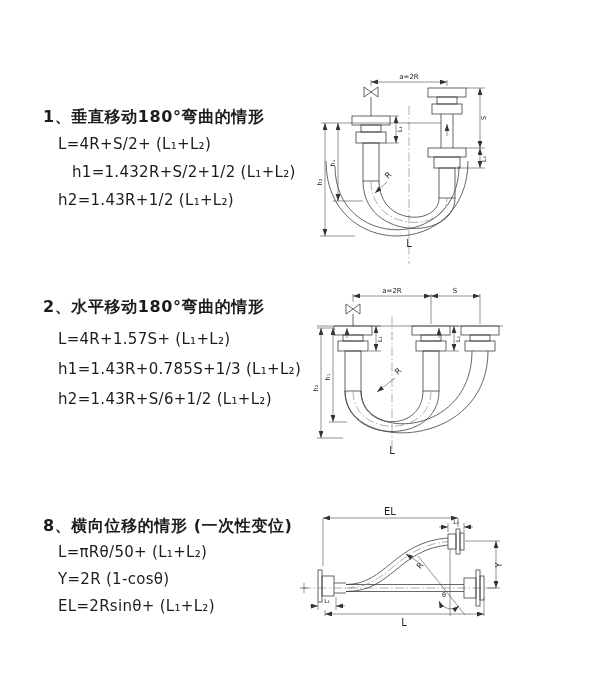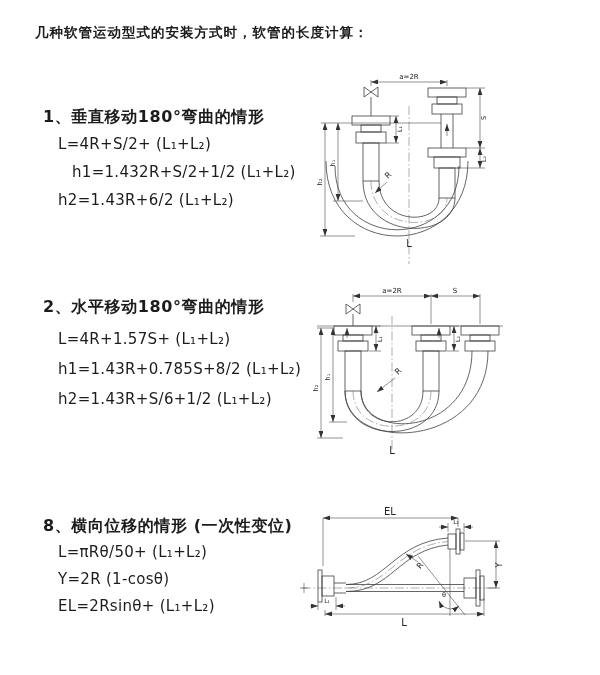--- a/index.html
+++ b/index.html
@@ -16,33 +16,32 @@
   svg .ln  { stroke:#3f3f3f; stroke-width:0.8; fill:none; }
   svg .dim { stroke:#4a4a4a; stroke-width:0.6; fill:none; }
   svg .cl  { stroke:#7a7a7a; stroke-width:0.6; fill:none; stroke-dasharray:9 2.5 1.5 2.5; }
   svg text { fill:#222; font-family:"DejaVu Sans","Liberation Sans",sans-serif; }
 </style>
 </head>
 <body>
 
 <div style="width:600px;height:675px;position:relative;">
 
-  <div class="abs title" style="left:35px;top:24px">几种软管运动型式的安装方式时，软管的长度计算：</div>
 
   <div>
     <div class="abs heading" style="left:43px;top:107px">1、垂直移动180°弯曲的情形</div>
     <div class="abs formula" style="left:58px;top:135px">L=4R+S/2+ (L₁+L₂)</div>
     <div class="abs formula" style="left:72px;top:163px">h1=1.432R+S/2+1/2 (L₁+L₂)</div>
-    <div class="abs formula" style="left:58px;top:191px">h2=1.43R+6/2 (L₁+L₂)</div>
+    <div class="abs formula" style="left:58px;top:191px">h2=1.43R+1/2 (L₁+L₂)</div>
   </div>
 
   <div>
     <div class="abs heading" style="left:43px;top:297px">2、水平移动180°弯曲的情形</div>
     <div class="abs formula" style="left:58px;top:330px">L=4R+1.57S+ (L₁+L₂)</div>
-    <div class="abs formula" style="left:58px;top:360px">h1=1.43R+0.785S+8/2 (L₁+L₂)</div>
+    <div class="abs formula" style="left:58px;top:360px">h1=1.43R+0.785S+1/3 (L₁+L₂)</div>
     <div class="abs formula" style="left:58px;top:390px">h2=1.43R+S/6+1/2 (L₁+L₂)</div>
   </div>
 
   <div>
     <div class="abs heading" style="left:43px;top:516px">8、横向位移的情形 (一次性变位)</div>
     <div class="abs formula" style="left:58px;top:543px">L=πRθ/50+ (L₁+L₂)</div>
     <div class="abs formula" style="left:58px;top:570px">Y=2R (1-cosθ)</div>
     <div class="abs formula" style="left:58px;top:597px">EL=2Rsinθ+ (L₁+L₂)</div>
   </div>
 

